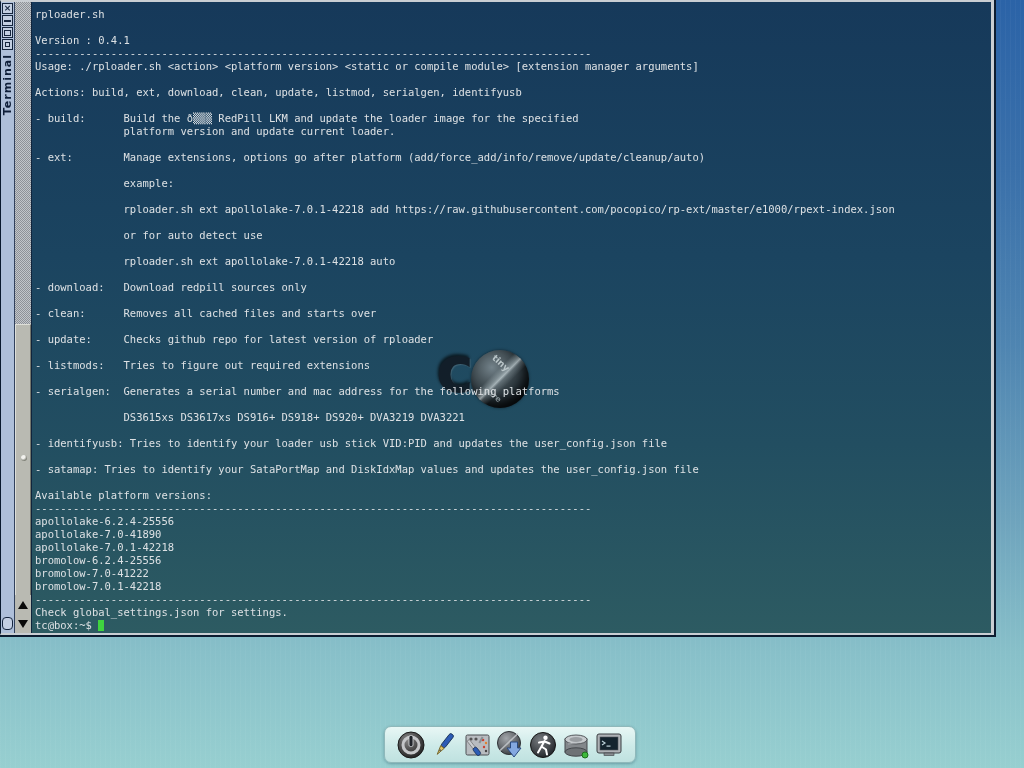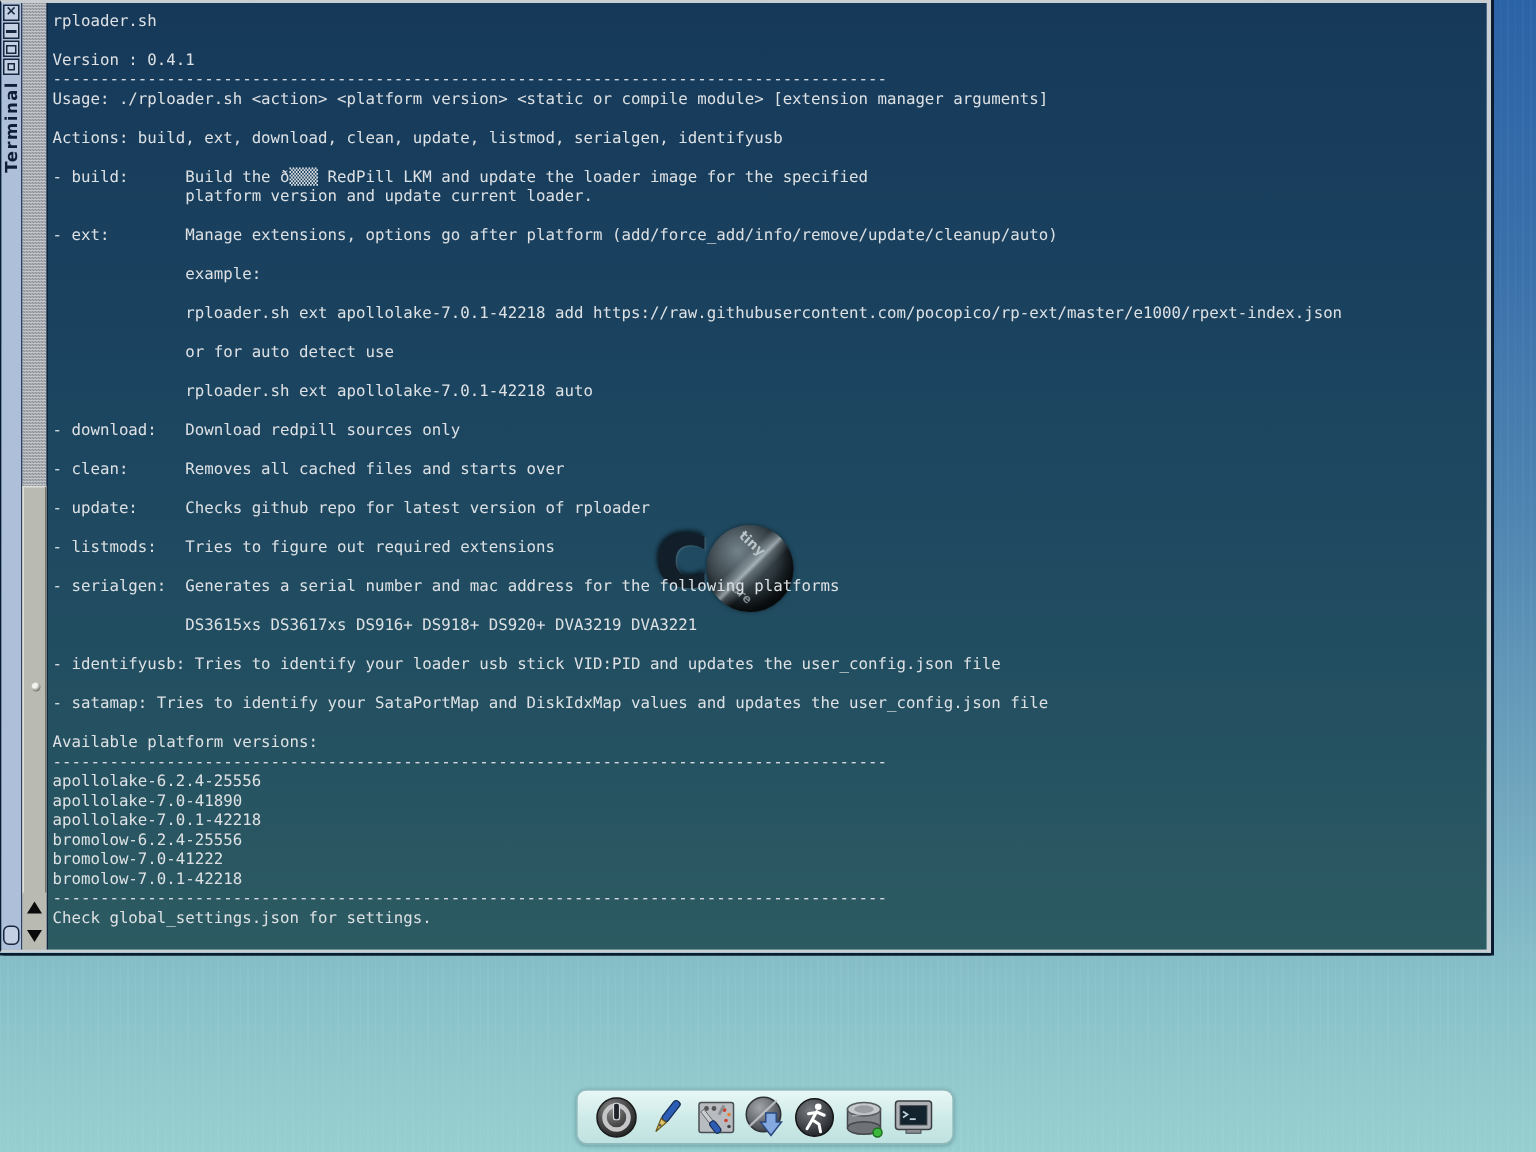--- a/index.html
+++ b/index.html
@@ -210,20 +210,21 @@
 Available platform versions:
 ----------------------------------------------------------------------------------------
 apollolake-6.2.4-25556
 apollolake-7.0-41890
 apollolake-7.0.1-42218
 bromolow-6.2.4-25556
 bromolow-7.0-41222
 bromolow-7.0.1-42218
 ----------------------------------------------------------------------------------------
 Check global_settings.json for settings.</pre>
+      <div class="prompt-line"><span>tc@box:~$ </span><span class="cursor"></span></div>
     </div>
 
   </div>
 
   <div class="dock">
 
     <div class="dock-icon">
       <svg viewBox="0 0 30 30">
         <defs>
           <radialGradient id="gpow" cx="38%" cy="30%" r="75%">

